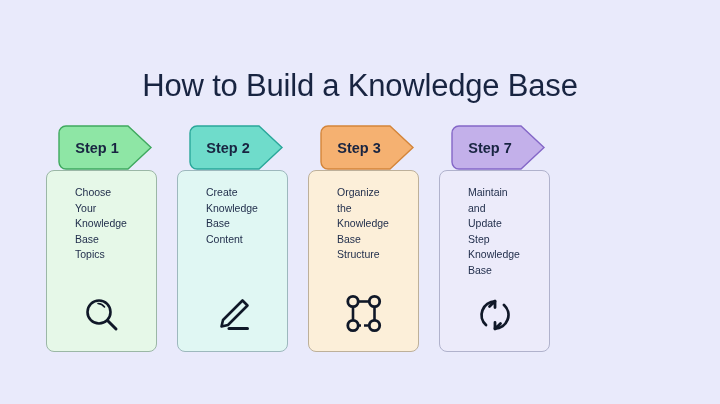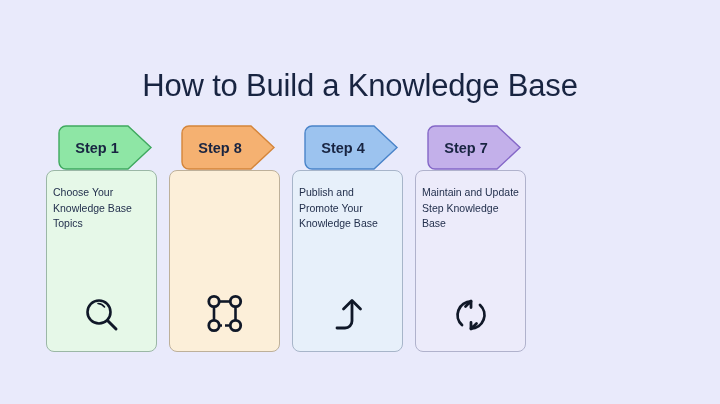--- a/index.html
+++ b/index.html
@@ -34,21 +34,21 @@
     margin-top: 28px;
   }
   #steps-row {
     position: absolute;
     top: 125px;
     left: 46px;
     width: 628px;
     height: 230px;
     display: flex;
     flex-direction: row;
-    gap: 12px;
+    gap: 20px;
   }
   .step-col {
     position: relative;
     width: 111px;
     height: 230px;
   }
   .step-banner {
     position: absolute;
     top: 0;
     left: 12px;
@@ -86,21 +86,21 @@
     border-radius: 8px;
     border: 1px solid #b9c2d6;
     box-sizing: border-box;
     z-index: 1;
   }
   .step-desc {
     position: absolute;
     top: 60px;
     left: 0;
     width: 111px;
-    padding: 0 7px;
+    padding: 0 29px;
     box-sizing: border-box;
     font-size: 10.5px;
     line-height: 15.5px;
     color: #23304d;
     z-index: 2;
   }
   .step-icon {
     position: absolute;
     bottom: 20px;
     left: 0;
@@ -134,59 +134,60 @@
       <div class="step-desc">Choose Your Knowledge Base Topics</div>
       <div class="step-icon">
         <svg width="40" height="40" viewBox="0 0 40 40" fill="none" xmlns="http://www.w3.org/2000/svg">
           <circle cx="17" cy="17" r="11.5" stroke="#101828" stroke-width="2.6"></circle>
           <path d="M25.5 25.5 L34 34" stroke="#101828" stroke-width="3" stroke-linecap="round"></path>
           <path d="M16 8.5 A8.5 8.5 0 0 1 22.5 12" stroke="#101828" stroke-width="1.6" stroke-linecap="round"></path>
         </svg>
       </div>
     </div>
 
+    <div class="step-col">
+      <div class="step-banner">
+        <svg viewBox="0 0 94 45" xmlns="http://www.w3.org/2000/svg">
+          <path d="M8 1 H70 L93 22.5 L70 44 H8 A7 7 0 0 1 1 37 V8 A7 7 0 0 1 8 1 Z" fill="#6fdccb" stroke="#2aa79a" stroke-width="1.4"></path>
+        </svg>
+      </div>
+      <div class="step-banner-label">Step 2</div>
+      <div class="step-card" style="background:#e0f7f3;border-color:#9db8bd;"></div>
+      <div class="step-desc">Create Knowledge Base Content</div>
+      <div class="step-icon">
+        <svg width="40" height="40" viewBox="0 0 40 40" fill="none" xmlns="http://www.w3.org/2000/svg">
+          <path d="M29.5 5.5 L34.5 10.5 L15 30 L8.5 31.5 L10 25 Z" stroke="#101828" stroke-width="2.6" stroke-linejoin="round"></path>
+          <path d="M16 33.5 H34.5" stroke="#101828" stroke-width="3" stroke-linecap="round"></path>
+        </svg>
+      </div>
+    </div>
 
     <div class="step-col">
       <div class="step-banner">
         <svg viewBox="0 0 94 45" xmlns="http://www.w3.org/2000/svg">
           <path d="M8 1 H70 L93 22.5 L70 44 H8 A7 7 0 0 1 1 37 V8 A7 7 0 0 1 8 1 Z" fill="#f5b171" stroke="#d4853a" stroke-width="1.4"></path>
         </svg>
       </div>
-      <div class="step-banner-label">Step 8</div>
+      <div class="step-banner-label">Step 3</div>
       <div class="step-card" style="background:#fcefd9;border-color:#bdb09a;"></div>
+      <div class="step-desc">Organize the Knowledge Base Structure</div>
       <div class="step-icon">
         <svg width="42" height="42" viewBox="0 0 42 42" fill="none" xmlns="http://www.w3.org/2000/svg">
           <path d="M10 8.5 V32" stroke="#101828" stroke-width="2.6"></path>
           <path d="M12.5 8.5 H28" stroke="#101828" stroke-width="2.6"></path>
           <path d="M31.5 12 V29" stroke="#101828" stroke-width="2.6"></path>
           <path d="M14 32.5 H27" stroke="#101828" stroke-width="2.6" stroke-dasharray="4 3"></path>
           <circle cx="10" cy="8.5" r="5.2" fill="#fcefd9" stroke="#101828" stroke-width="2.8"></circle>
           <circle cx="31.5" cy="8.5" r="5.2" fill="#fcefd9" stroke="#101828" stroke-width="2.8"></circle>
           <circle cx="10" cy="32.5" r="5.2" fill="#fcefd9" stroke="#101828" stroke-width="2.8"></circle>
           <circle cx="31.5" cy="32.5" r="5.2" fill="#fcefd9" stroke="#101828" stroke-width="2.8"></circle>
         </svg>
       </div>
     </div>
 
-    <div class="step-col">
-      <div class="step-banner">
-        <svg viewBox="0 0 94 45" xmlns="http://www.w3.org/2000/svg">
-          <path d="M8 1 H70 L93 22.5 L70 44 H8 A7 7 0 0 1 1 37 V8 A7 7 0 0 1 8 1 Z" fill="#9cc3ef" stroke="#4a84c9" stroke-width="1.4"></path>
-        </svg>
-      </div>
-      <div class="step-banner-label">Step 4</div>
-      <div class="step-card" style="background:#e7f0fa;border-color:#a7b5c9;"></div>
-      <div class="step-desc">Publish and Promote Your Knowledge Base</div>
-      <div class="step-icon">
-        <svg width="40" height="40" viewBox="0 0 40 40" fill="none" xmlns="http://www.w3.org/2000/svg">
-          <path d="M9 33 H17 A7 7 0 0 0 24 26 V7" stroke="#101828" stroke-width="2.8" stroke-linecap="round" stroke-linejoin="round"></path>
-          <path d="M15.5 14 L24 5.5 L32.5 14" stroke="#101828" stroke-width="2.8" stroke-linecap="round" stroke-linejoin="round"></path>
-        </svg>
-      </div>
-    </div>
 
     <div class="step-col">
       <div class="step-banner">
         <svg viewBox="0 0 94 45" xmlns="http://www.w3.org/2000/svg">
           <path d="M8 1 H70 L93 22.5 L70 44 H8 A7 7 0 0 1 1 37 V8 A7 7 0 0 1 8 1 Z" fill="#c3b0ea" stroke="#8467c7" stroke-width="1.4"></path>
         </svg>
       </div>
       <div class="step-banner-label">Step 7</div>
       <div class="step-card" style="background:#ecebfa;border-color:#b0b2cc;"></div>
       <div class="step-desc">Maintain and Update Step Knowledge Base</div>

